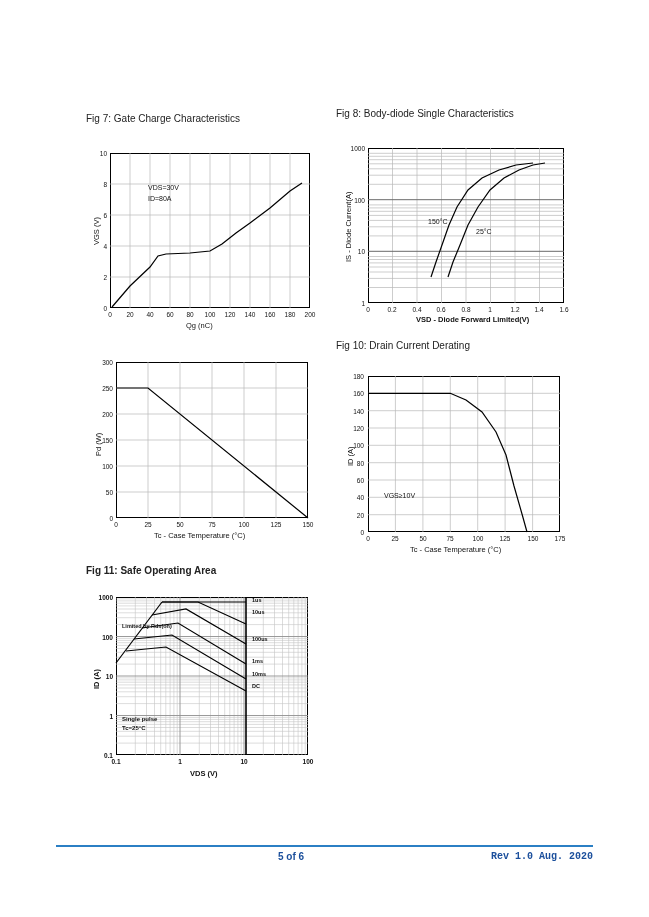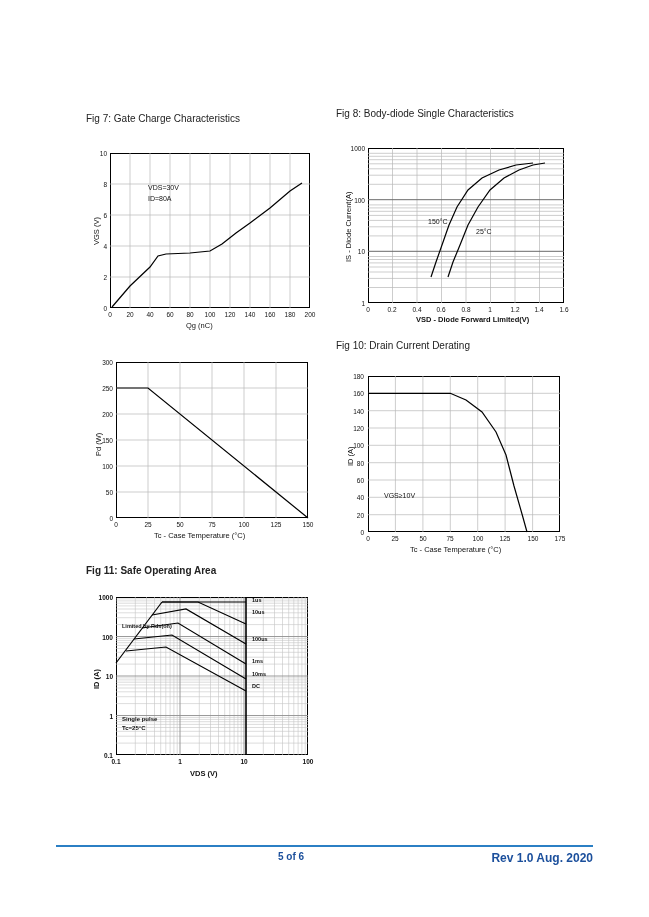--- a/index.html
+++ b/index.html
@@ -26,21 +26,21 @@
     font-family:"Liberation Sans", sans-serif;
   }
   .hdr-mid{position:absolute;left:152px;top:40px;color:#1b4f9c;font-size:11.5px;line-height:16px;}
   .hdr-right{position:absolute;right:52px;top:44px;color:#cf2026;font-size:22px;font-weight:bold;}
   .hdr-rule{position:absolute;left:56px;top:88px;width:537px;height:3px;background:#2b7fc4;}
   .hdr-rule2{position:absolute;left:56px;top:92px;width:537px;height:1px;background:#8cc0e4;}
 
   
   .foot-rule{position:absolute;left:56px;top:845px;width:537px;height:2px;background:#2b7fc4;}
   .foot-left{position:absolute;left:278px;top:851px;font-size:10px;color:#1b4f9c;font-weight:bold;}
-  .foot-right{position:absolute;right:56px;top:851px;font-size:12px;color:#1b4f9c;font-weight:bold;}
+  .foot-right{position:absolute;right:56px;top:851px;font-size:10px;color:#1b4f9c;font-weight:bold;font-family:Liberation Mono, monospace;}
 
   
   .fig{position:absolute;}
   .fig-title{font-size:10px;color:#222;margin-bottom:2px;line-height:12px;}
   .plot{position:relative;background:#fff;}
   .axis-box{position:absolute;border:1px solid #000;box-sizing:border-box;}
   .xlab{position:absolute;font-size:6.5px;color:#111;text-align:center;transform:translateX(-50%);}
   .ylab{position:absolute;font-size:6.5px;color:#111;text-align:right;transform:translateY(-50%);}
   .axis-title{position:absolute;font-size:7.5px;color:#111;}
   .axis-title-y{

